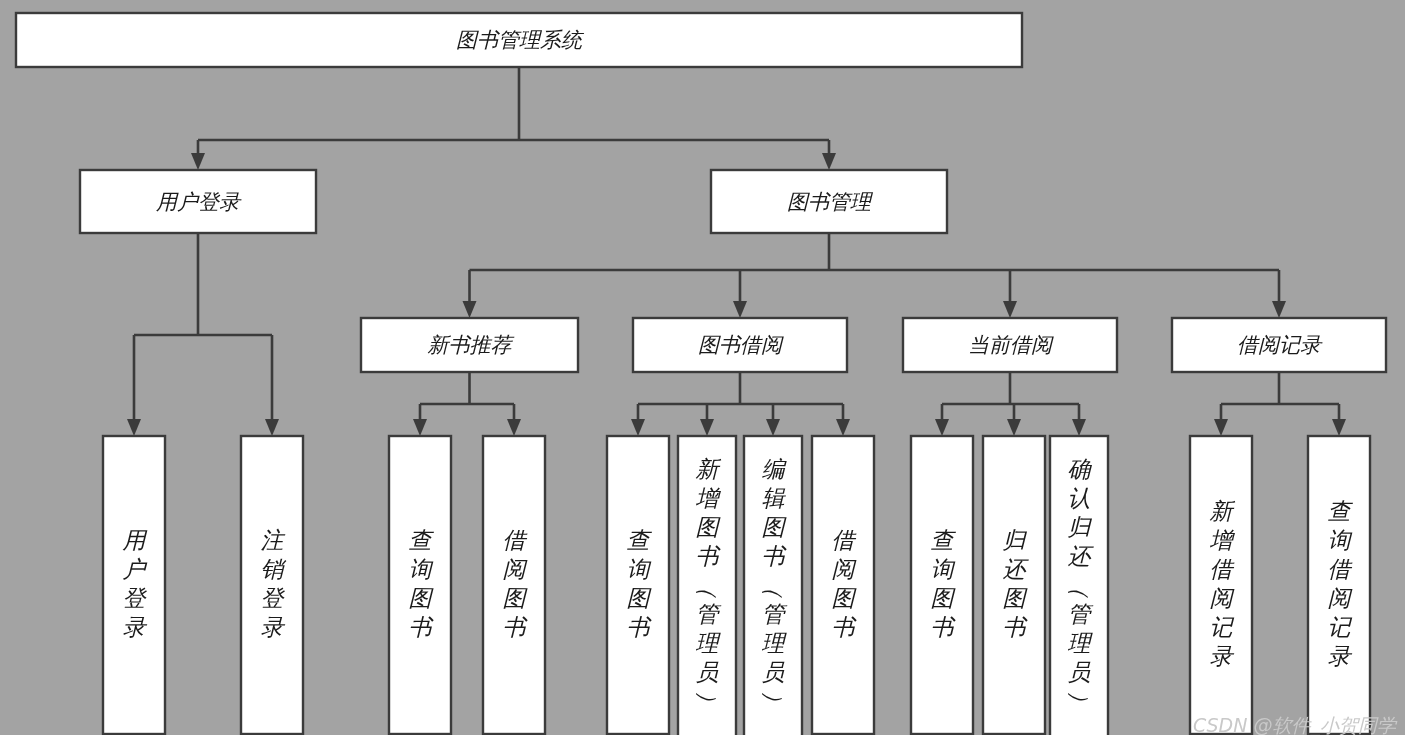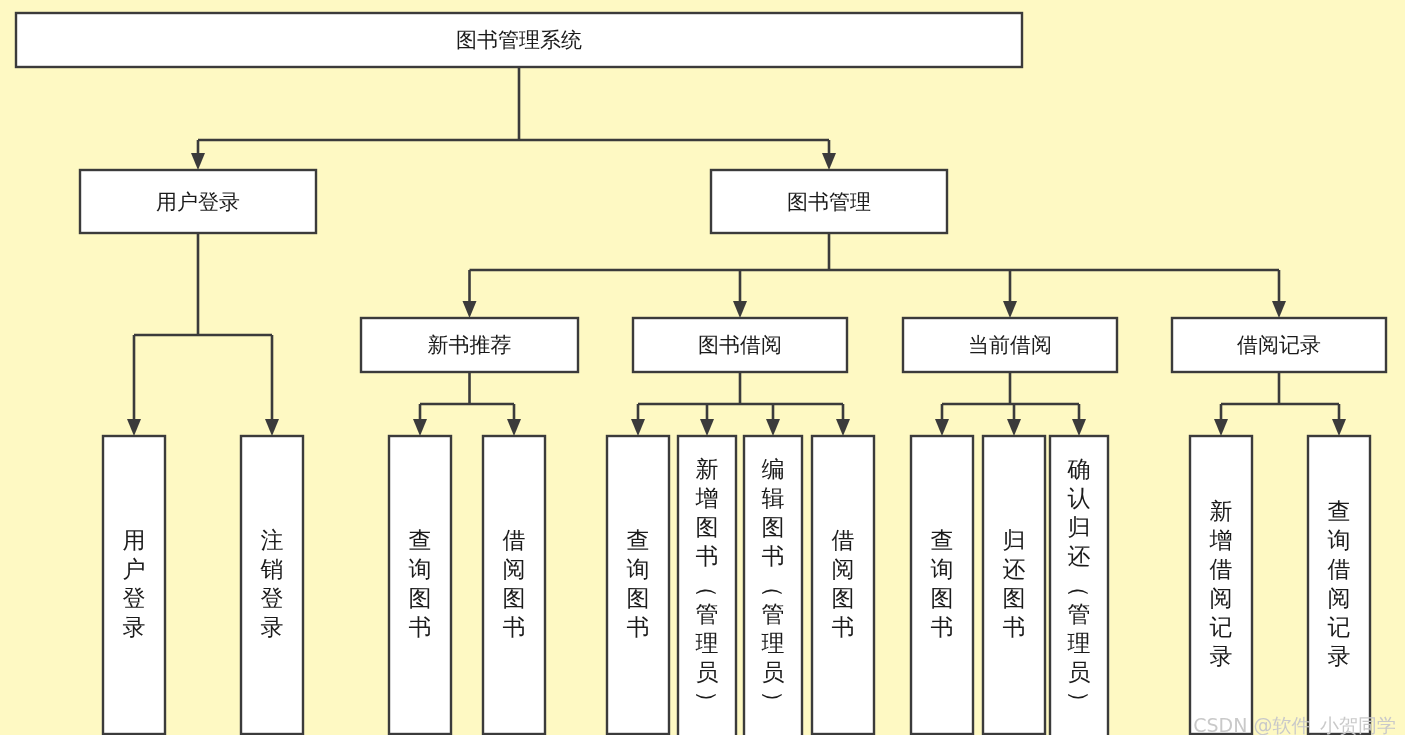--- a/index.html
+++ b/index.html
@@ -7,22 +7,23 @@
     padding: 0;
     background: #ffffff;
   }
   body {
     font-family: "DejaVu Sans", "Liberation Sans", sans-serif;
   }
   #diagram-root {
     position: relative;
     width: 1405px;
     height: 735px;
-    background: #fef9c3;
+    background: #a3a3a3;
     overflow: hidden;
+    font-style: italic;
   }
   svg#flow-svg {
     position: absolute;
     left: 0;
     top: 0;
     width: 1405px;
     height: 747px;
     display: block;
   }
   .node-box {

